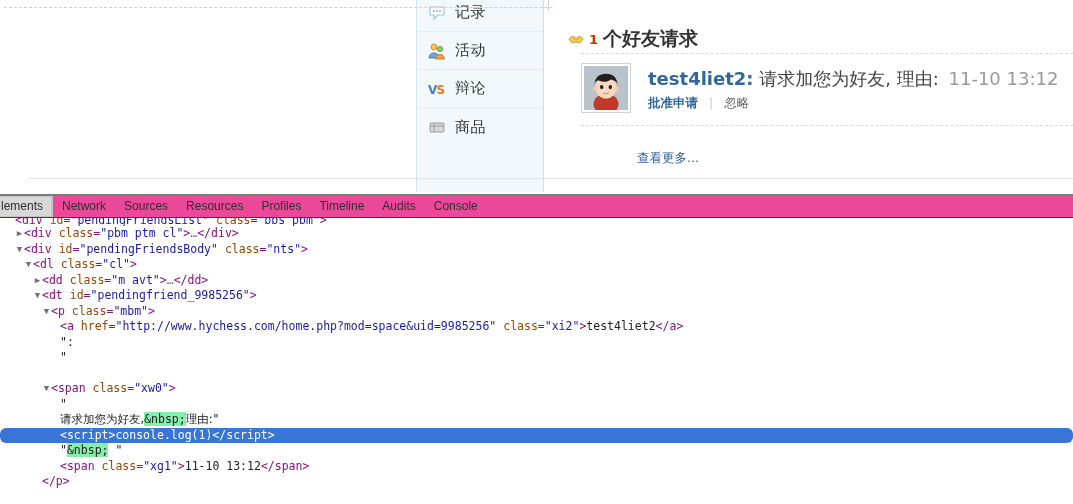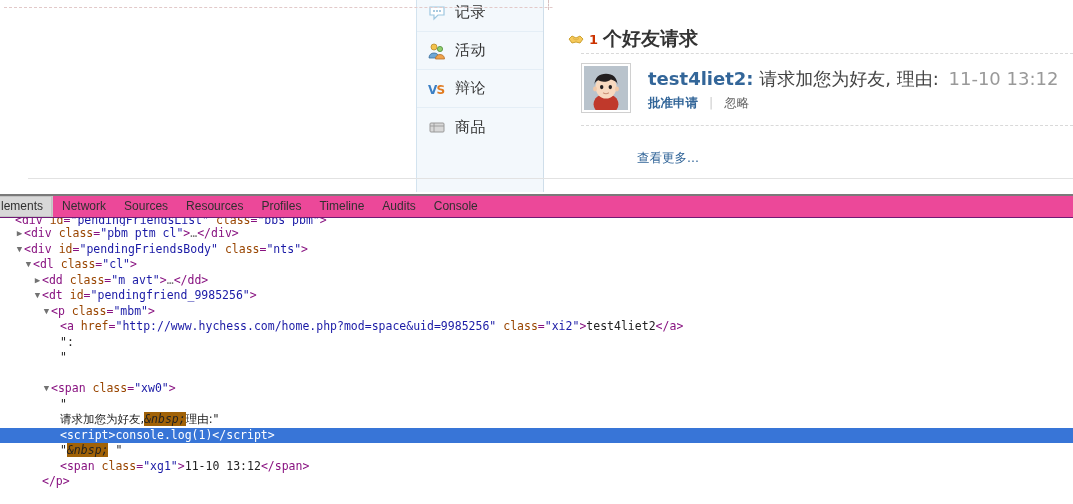--- a/index.html
+++ b/index.html
@@ -210,40 +210,40 @@
     overflow: hidden;
     padding-top: 0px;
   }
   .dl {
     height: 15.5px;
     line-height: 15.5px;
     white-space: nowrap;
     position: relative;
     padding-left: 4px;
   }
-  .dl.sel { background: #3875d7; }
+  .dl.sel { background: #3875d7; border-radius: 6px; }
   .dl.sel * { color: #ffffff !important; }
   .dl.clip-top { height: 8px; line-height: 4px; overflow: hidden; }
 
   .tw {
     display: inline-block;
     width: 9px;
     font-size: 9px;
     color: #727272;
     text-align: center;
     vertical-align: top;
     line-height: 15.5px;
   }
   .tag   { color: #881280; }
   .attn  { color: #994500; }
   .attv  { color: #1a1aa6; }
   .punct { color: #881280; }
   .txt   { color: #222222; }
   .cjk   { font-family: "DejaVu Sans", sans-serif; color: #222222; }
-  .ent   { background: #a16207; color: #222222; font-style: italic; }
+  .ent   { background: #86efac; color: #222222; }
   .ellip { color: #777777; }
 </style>
 </head>
 <body>
 
 <div id="page-region">
 
   <div id="blank-left"></div>
 
   <div id="sidebar">

